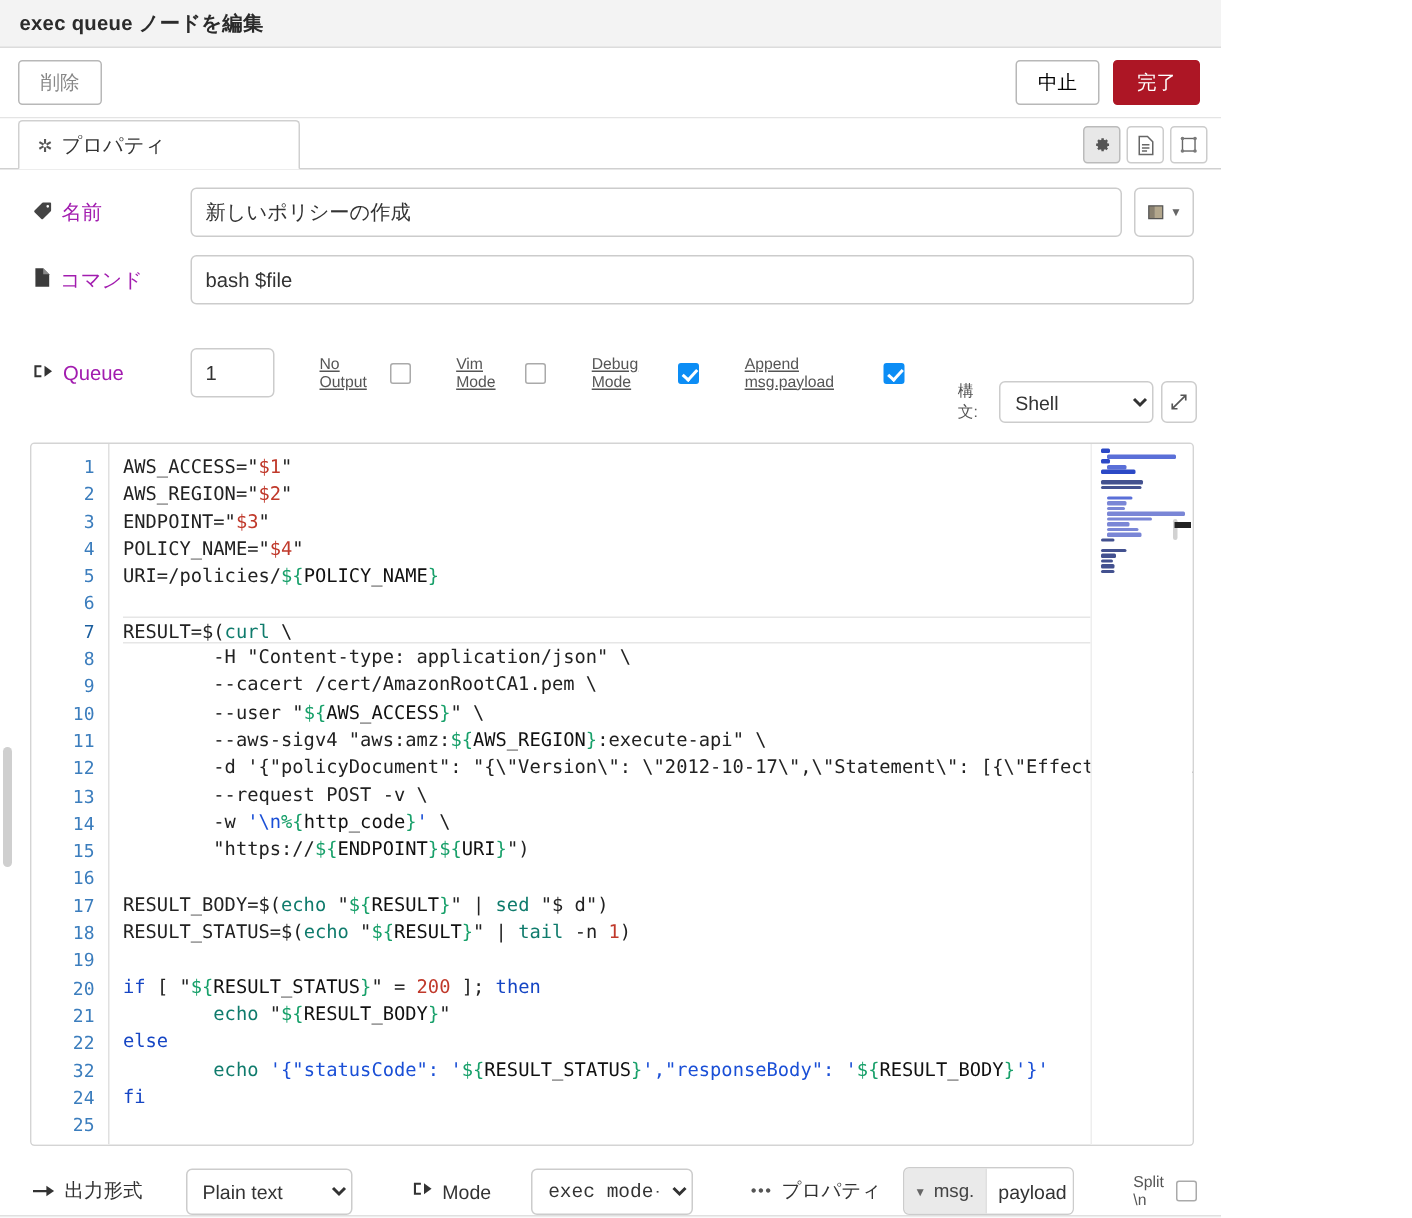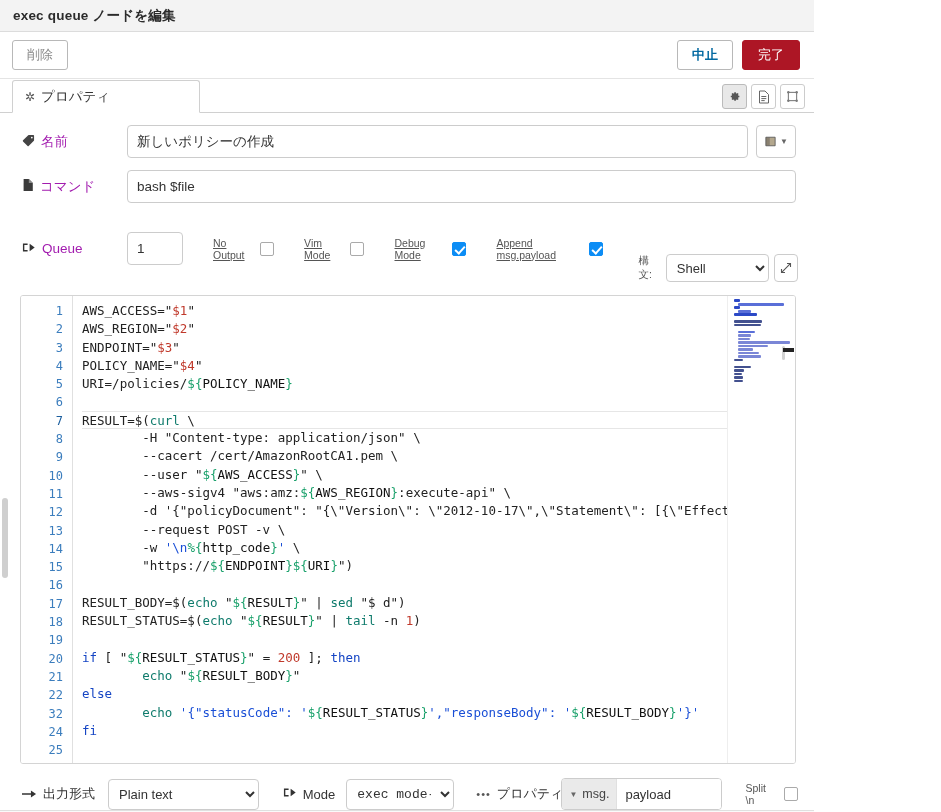--- a/index.html
+++ b/index.html
@@ -54,21 +54,21 @@
     border: 1px solid #b8b8b8;
     border-radius: 3px;
     color: #555;
     height: 30px;
     padding: 0 15px;
     cursor: pointer;
     line-height: 28px;
   }
   .btn-delete { color: #888; padding: 0 14px; }
   .spacer { flex: 1 1 auto; }
-  .btn-cancel { width: 56px; padding: 0; text-align: center; color: #0369a1; font-weight: bold; }
+  .btn-cancel { width: 56px; padding: 0; text-align: center; color: #000000; }
   .btn-done {
     background: #ad1625;
     border-color: #ad1625;
     color: #fff;
     width: 58px;
     padding: 0;
     text-align: center;
     margin-left: 9px;
   }
 
@@ -301,21 +301,21 @@
     border-radius: 0;
   }
 
   
   .bottomrow {
     display: flex;
     align-items: center;
     padding-left: 22px;
     padding-right: 16px;
     margin-top: 14px;
-    gap: 0;
+    gap: 16px;
   }
   .blabel {
     font-size: 13px;
     color: #333;
     display: flex; align-items: center; gap: 6px;
     white-space: nowrap;
   }
   .sel-out { width: 155px; height: 31px; margin-left: 13px; }
   .sel-mode { width: 108px; height: 31px; margin-left: 11px; font-family: Liberation Mono, monospace; }
   .typedfield {

